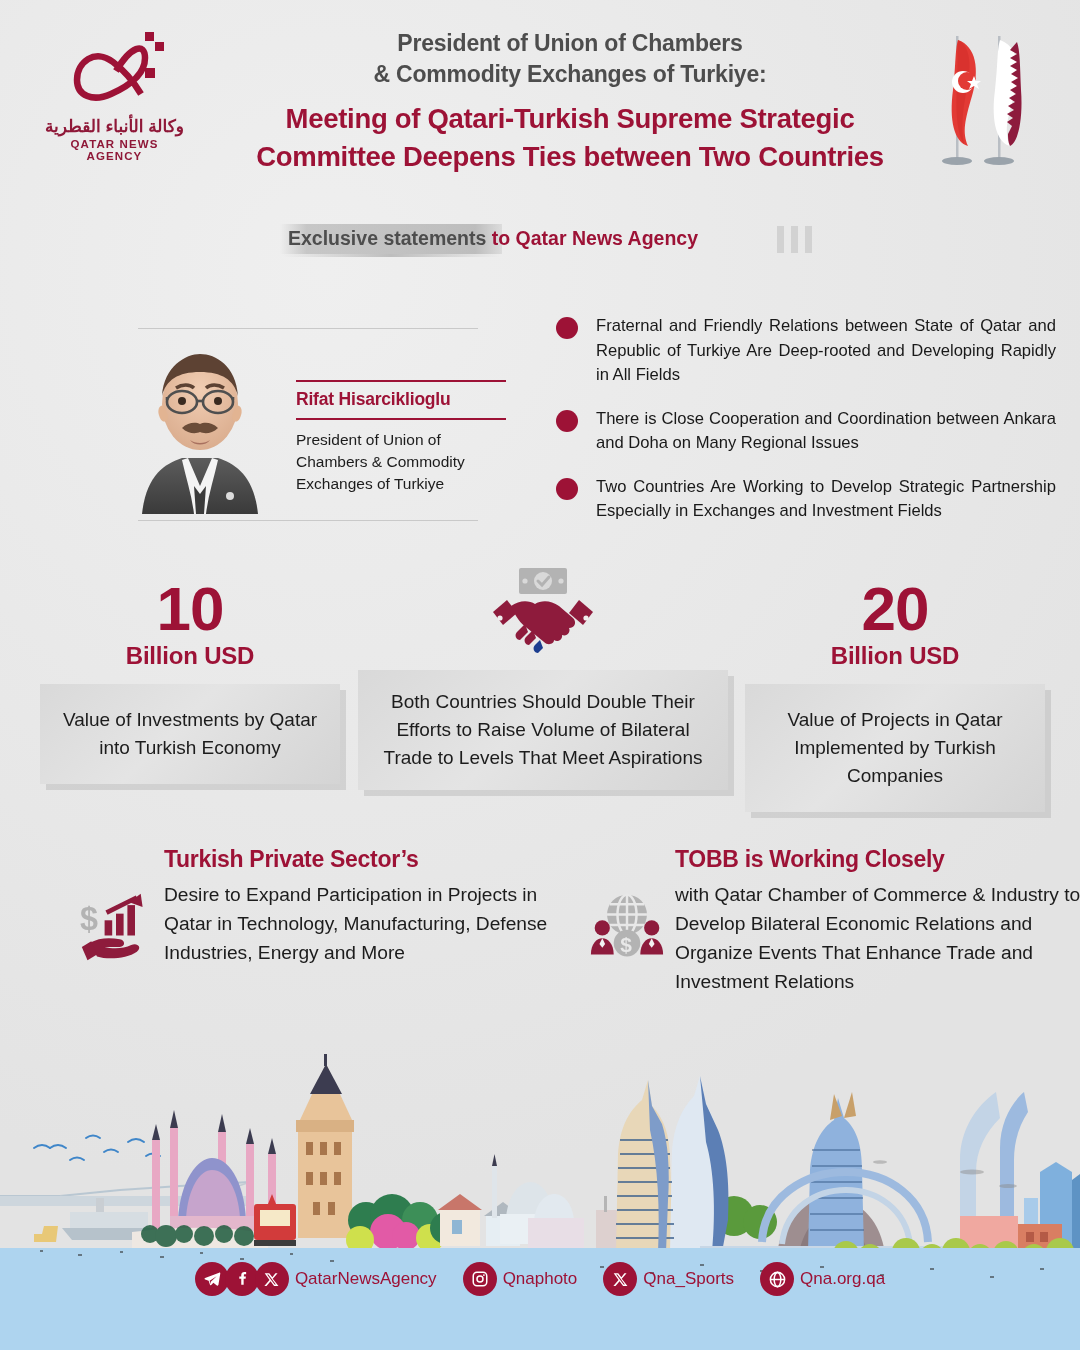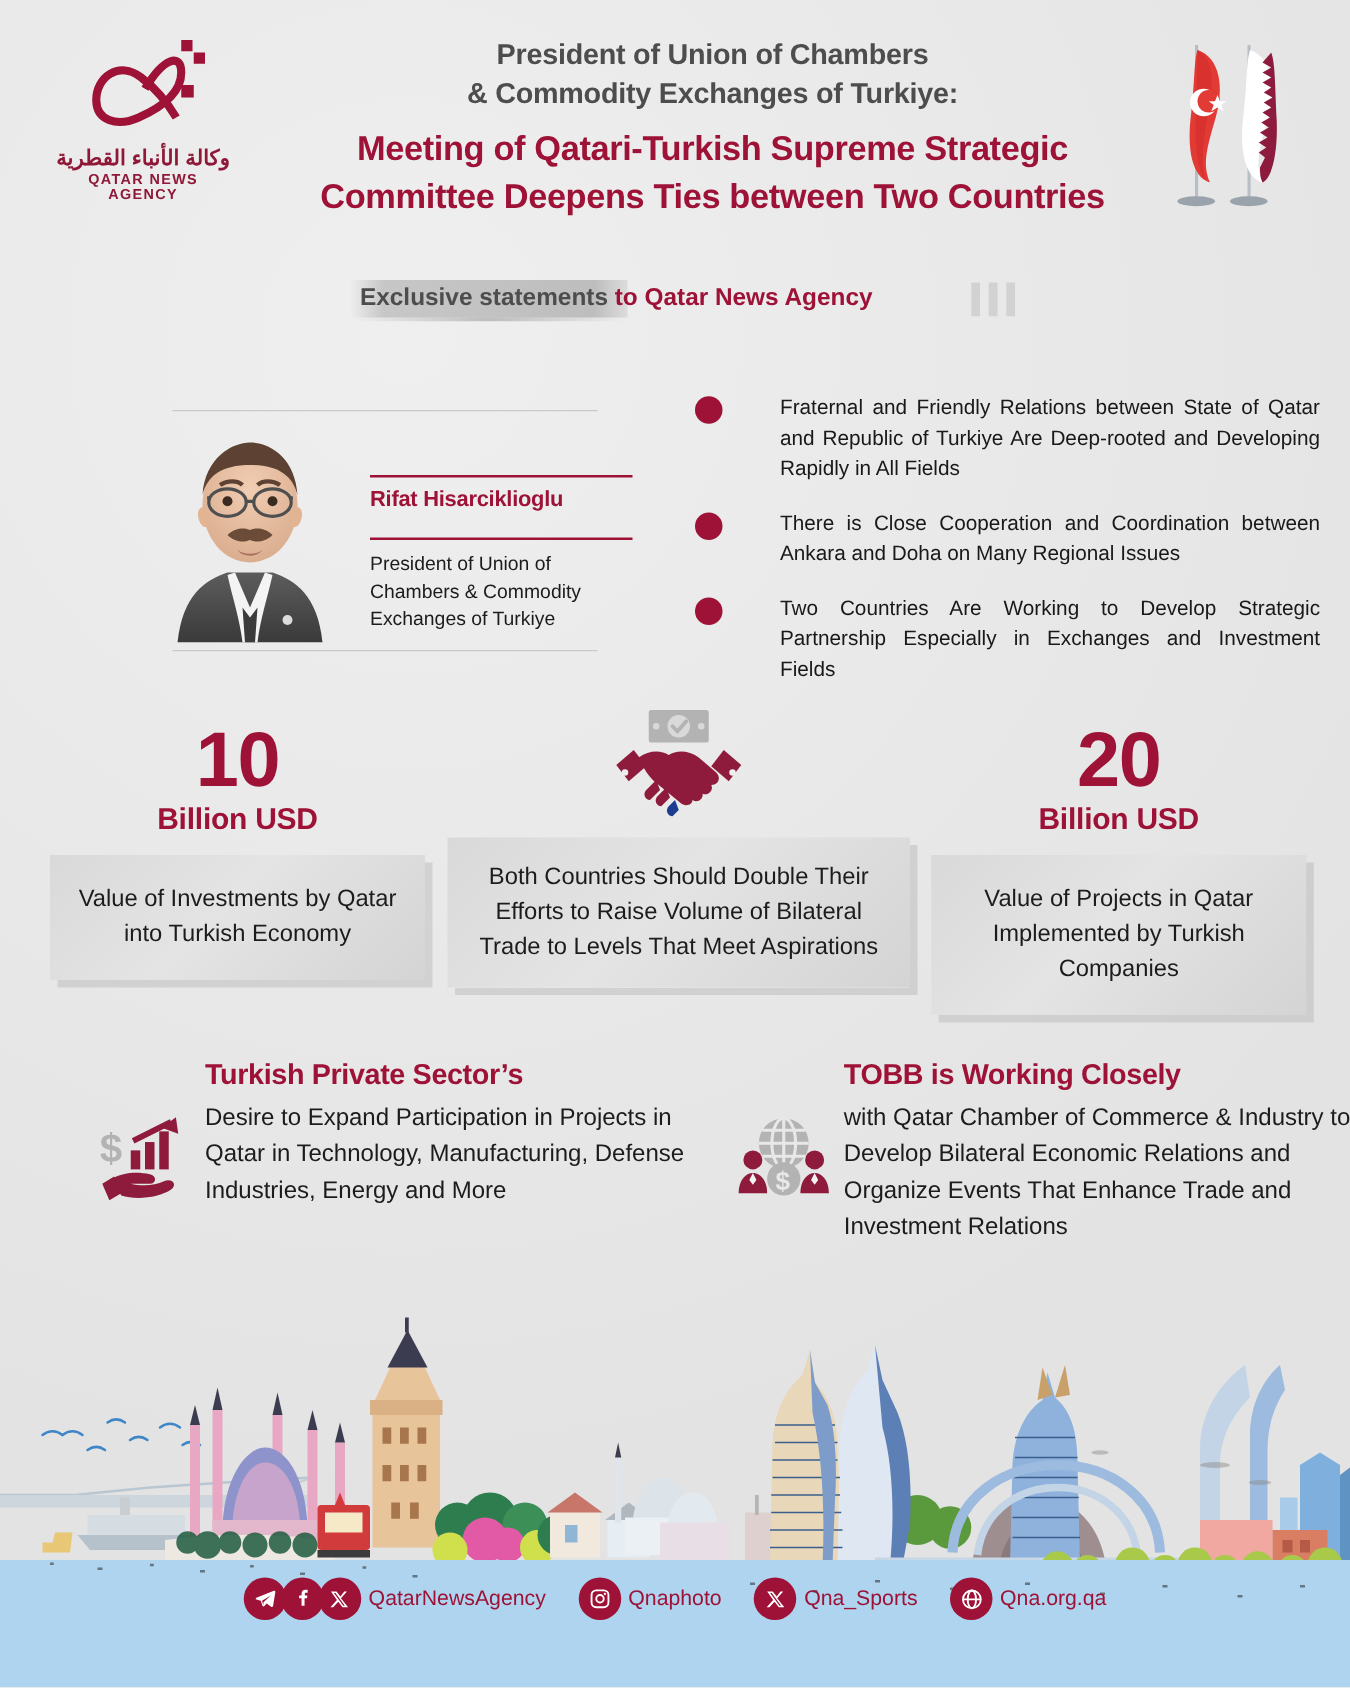--- a/index.html
+++ b/index.html
@@ -46,28 +46,28 @@
   .excl-a { color:#4d4d4d; }
   .excl-b { color:#9d1236; }
   .excl-bars { position:absolute; right:-12px; top:2px; display:flex; gap:7px; }
   .excl-bar { width:7px; height:27px; background:#d2d2d2; }
 
   
   #profile { position:absolute; left:118px; top:328px; width:400px; height:200px; }
   .prof-rule { position:absolute; left:20px; width:340px; height:1px; background:#c9c9c9; }
   .portrait { position:absolute; left:12px; top:16px; width:140px; height:170px; }
   .prof-right { position:absolute; left:178px; top:52px; width:210px; }
-  .prof-name { font-size:17.5px; font-weight:bold; color:#9d1236; padding:7px 0 20px 0; letter-spacing:-.2px;}
+  .prof-name { font-size:17.5px; font-weight:bold; color:#9d1236; padding:7px 0 8px 0; letter-spacing:-.2px;}
   .prof-name-top { border-top:2px solid #9d1236; }
   .prof-name-bot { border-bottom:2px solid #9d1236; }
   .prof-role { margin-top:9px; font-size:15.5px; line-height:22px; color:#1c1c1c; }
 
   
   #bullets { position:absolute; left:556px; top:314px; width:500px; }
-  .bullet { display:flex; margin-bottom:19px;gap:28px; }
+  .bullet { display:flex; margin-bottom:19px; }
   .dot { width:22px; height:22px; border-radius:50%; background:#9d1236; flex:0 0 22px; margin-top:3px; }
   .btext { margin-left:18px; font-size:16.6px; line-height:24.5px; color:#191919; text-align:justify; }
 
   
   #stats { position:absolute; left:0; top:566px; width:1080px; height:250px; }
   .stat { position:absolute; width:300px; text-align:center; }
   .stat-left { left:40px; top:12px; }
   .stat-right { left:745px; top:12px; }
   .big-num { font-size:62px; line-height:62px; font-weight:bold; color:#9d1236; letter-spacing:-1px; }
   .bil { font-size:24px; font-weight:bold; color:#9d1236; margin-top:2px; letter-spacing:-.2px;}

